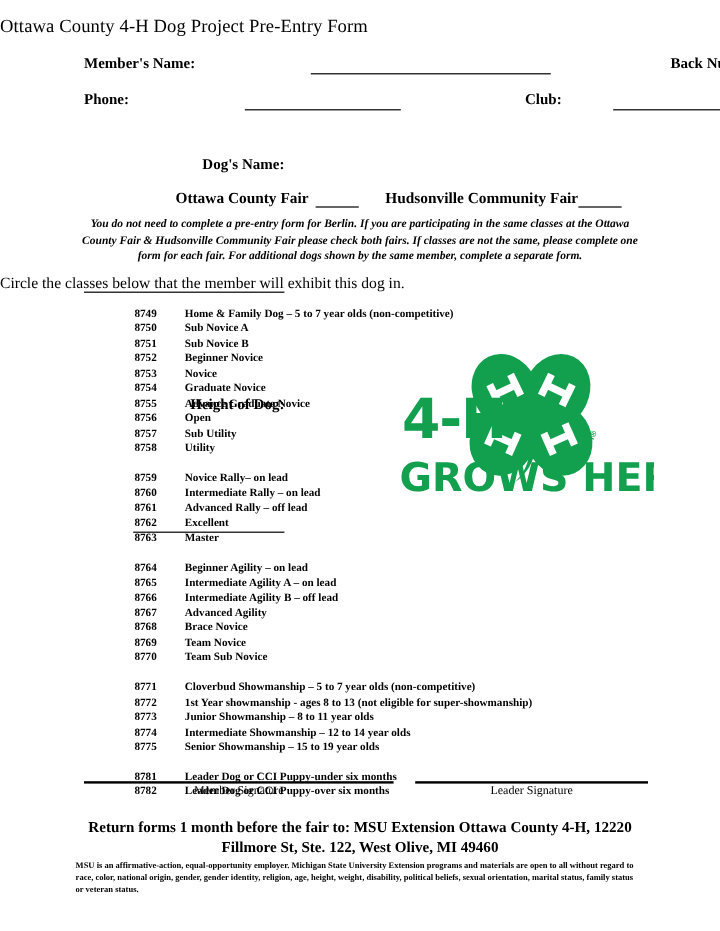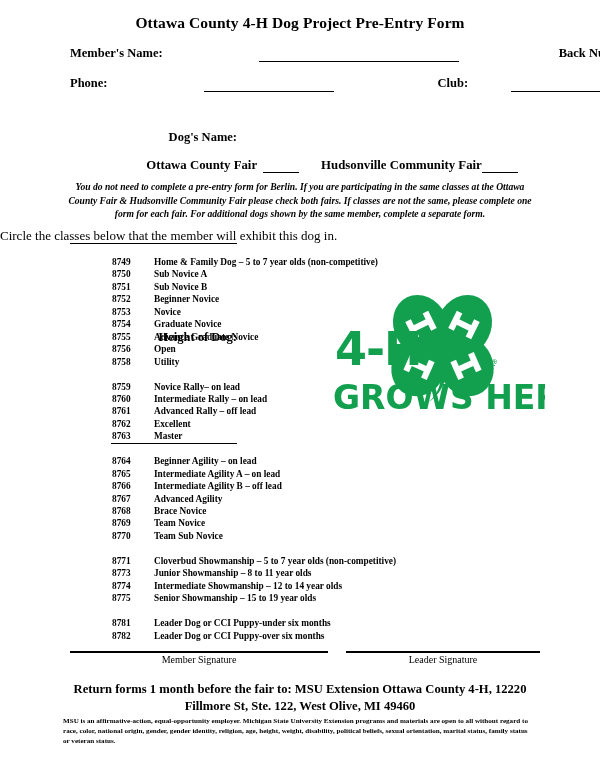--- a/index.html
+++ b/index.html
@@ -21,22 +21,22 @@
     width: 600px;
     height: 776px;
     background: #fff;
   }
 
   
   .doc-title {
     position: absolute;
     left: 0; top: 14px;
     width: 600px;
-    text-align: center;
-    font-weight: bold;
+    text-align: left;
+    font-weight: normal;
     font-size: 15.5px;
     letter-spacing: 0.1px;
   }
 
   
   .field-row {
     position: absolute;
     display: flex;
     align-items: flex-end;
     font-weight: bold;
@@ -224,20 +224,24 @@
       </div>
       <div class="class-row">
         <span class="class-code">8755</span>
         <span class="class-name">Advance Graduate Novice</span>
       </div>
       <div class="class-row">
         <span class="class-code">8756</span>
         <span class="class-name">Open</span>
       </div>
       <div class="class-row">
+        <span class="class-code">8757</span>
+        <span class="class-name">Sub Utility</span>
+      </div>
+      <div class="class-row">
         <span class="class-code">8758</span>
         <span class="class-name">Utility</span>
       </div>
       <div class="group-gap"></div>
       <div class="class-row">
         <span class="class-code">8759</span>
         <span class="class-name">Novice Rally– on lead</span>
       </div>
       <div class="class-row">
         <span class="class-code">8760</span>
@@ -281,20 +285,24 @@
         <span class="class-name">Team Novice</span>
       </div>
       <div class="class-row">
         <span class="class-code">8770</span>
         <span class="class-name">Team Sub Novice</span>
       </div>
       <div class="group-gap"></div>
       <div class="class-row">
         <span class="class-code">8771</span>
         <span class="class-name">Cloverbud Showmanship – 5 to 7 year olds (non-competitive)</span>
+      </div>
+      <div class="class-row">
+        <span class="class-code">8772</span>
+        <span class="class-name">1st Year showmanship - ages 8 to 13 (not eligible for super-showmanship)</span>
       </div>
       <div class="class-row">
         <span class="class-code">8773</span>
         <span class="class-name">Junior Showmanship – 8 to 11 year olds</span>
       </div>
       <div class="class-row">
         <span class="class-code">8774</span>
         <span class="class-name">Intermediate Showmanship – 12 to 14 year olds</span>
       </div>
       <div class="class-row">

